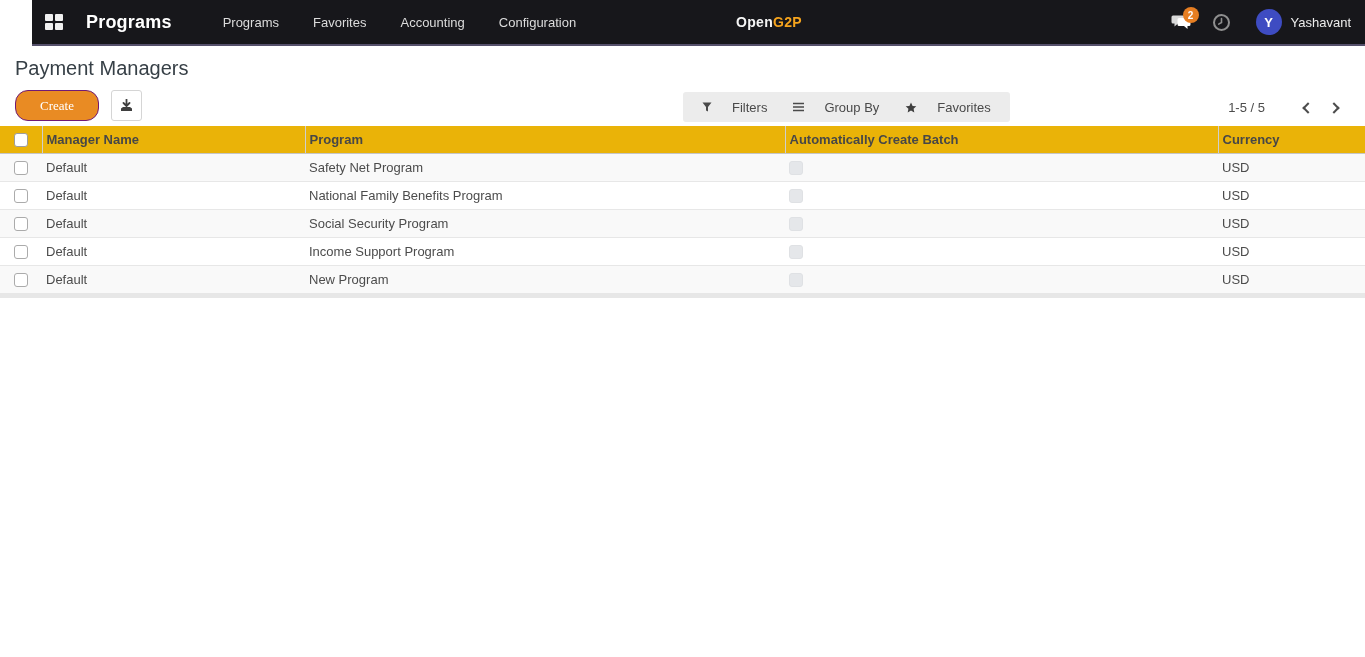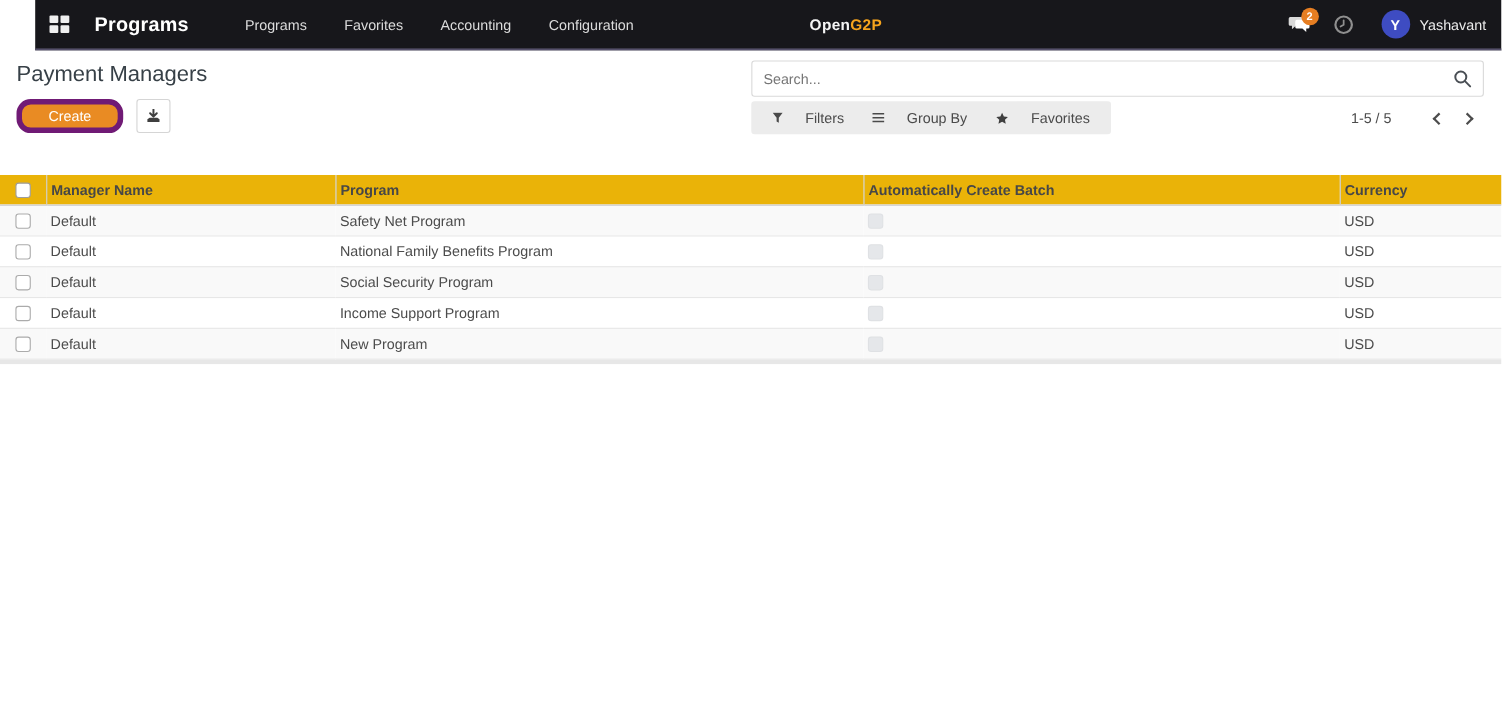--- a/index.html
+++ b/index.html
@@ -59,30 +59,30 @@
   }
   .user-menu { display: flex; align-items: center; gap: 9px; cursor: pointer; margin-left: 10px; }
   .avatar {
     width: 26px; height: 26px; border-radius: 50%;
     background: #3e4cc2; color: #fff; font-weight: bold; font-size: 13px;
     display: flex; align-items: center; justify-content: center;
   }
   .user-name { color: #ececec; font-size: 13px; }
 
   
-  .control-panel { position: relative; height: 113px; background: #fff; }
+  .control-panel { position: relative; height: 80px; background: #fff; }
   .page-title {
     position: absolute; left: 15px; top: 11px;
     font-size: 20px; font-weight: 400; color: #374047;
   }
   .btn-row { position: absolute; left: 15px; top: 44px; display: flex; gap: 12px; }
   .btn-create {
-    background: #e98b23; color: #fff; border: 5px solid #701a75; border-radius: 13px;
+    background: #e98b23; color: #fff; border: 1px solid #701a75; border-radius: 13px;
     font-size: 13px; padding: 0 24px; height: 31px; cursor: pointer;
-    font-family: Liberation Sans, sans-serif;
+    font-family: Liberation Serif, serif;
   }
   .btn-export {
     background: #fff; border: 1px solid #d5d5d5; border-radius: 3px;
     width: 31px; height: 31px; cursor: pointer;
     display: flex; align-items: center; justify-content: center;
   }
   .search-box {
     position: absolute; left: 683px; top: 9px; width: 666px; height: 33px;
     border: 1px solid #d9d9d9; border-radius: 3px; background: #fff;
     display: flex; align-items: center;
@@ -208,29 +208,20 @@
   <div class="btn-row">
     <button class="btn-create">Create</button>
     <button class="btn-export">
       <svg width="13" height="13" viewBox="0 0 13 13">
         <path d="M6.5 0.5 v6 M3.5 4 l3 3 3 -3" fill="none" stroke="#3f3f3f" stroke-width="1.8" stroke-linecap="round" stroke-linejoin="round"></path>
         <path d="M1 9.5 l2 -1.5 h7 l2 1.5 v2.5 h-11 z" fill="#3f3f3f"></path>
       </svg>
     </button>
   </div>
 
-  <div class="search-box">
-    <input type="text" placeholder="Search..." style="">
-    <button class="search-btn">
-      <svg width="17" height="17" viewBox="0 0 17 17">
-        <circle cx="7" cy="7" r="5" fill="none" stroke="#4a4f55" stroke-width="1.8"></circle>
-        <path d="M11 11 L15.5 15.5" stroke="#4a4f55" stroke-width="1.8" stroke-linecap="round"></path>
-      </svg>
-    </button>
-  </div>
 
   <div class="filter-bar">
     <button class="filter-btn">
       <svg width="10" height="10" viewBox="0 0 10 10">
         <path d="M0.5 0.5 h9 L6 5 v4.5 l-2 -1 V5 Z" fill="#4a4a4a"></path>
       </svg>
       <span>Filters</span>
     </button>
     <button class="filter-btn">
       <svg width="11" height="10" viewBox="0 0 11 10">

